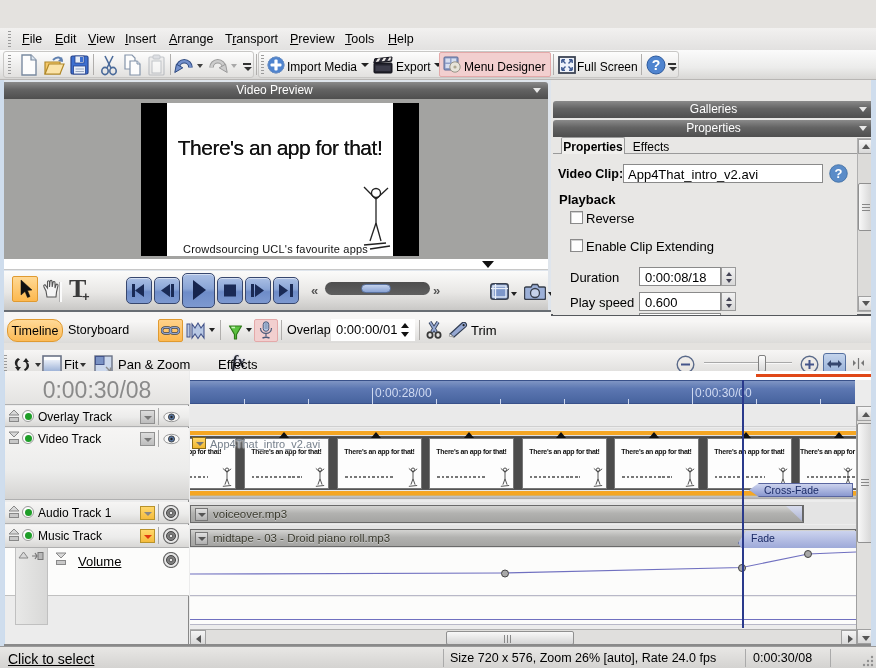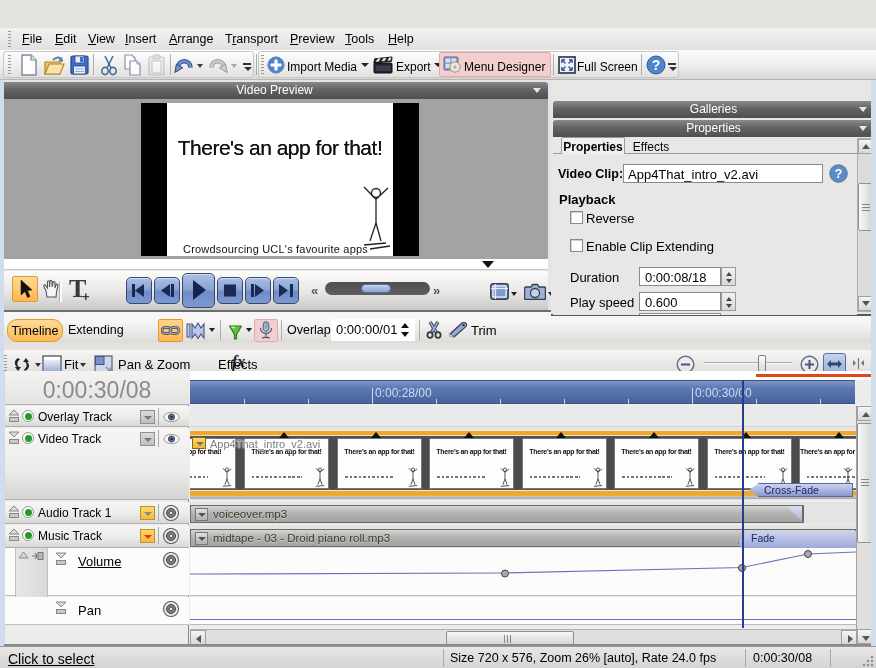--- a/index.html
+++ b/index.html
@@ -333,21 +333,21 @@
           <div class="abs" style="left:3px;top:26px;width:8px;height:1px;background:#888;"></div>
         </div>
         <div class="abs" style="left:0px;top:157px;width:15px;height:15px;background:linear-gradient(180deg,#f5f5f5,#d8d8d8);border:1px solid #a0a0a0;"></div>
         <div class="abs" style="left:4px;top:162px;width:0;height:0;border-left:4px solid transparent;border-right:4px solid transparent;border-top:5px solid #555;"></div>
       </div>
     </div>
   </div>
 
   <div id="tabrow" class="abs" style="left:0;top:310px;width:876px;height:33px;background:linear-gradient(180deg,#f7f6f5 30%,#dcdbd9);border-top:2px solid #686d73;">
     <div class="abs" style="left:7px;top:7px;width:56px;height:23px;background:linear-gradient(180deg,#ffd997,#fcba55);border:1px solid #e09a30;border-radius:10px;text-align:center;padding-top:4px;font-size:12.5px;">Timeline</div>
-    <div class="abs" style="left:68px;top:11px;font-size:12.5px;">Extending</div>
+    <div class="abs" style="left:68px;top:11px;font-size:12.5px;">Storyboard</div>
 
     <div class="abs" style="left:158px;top:7px;width:25px;height:23px;background:linear-gradient(180deg,#ffd28a,#fdb84e);border:1px solid #e09a30;border-radius:2px;"></div>
     <svg class="abs" style="left:161px;top:13px;" width="19" height="11" viewBox="0 0 19 11">
       <rect x="1" y="2.5" width="9" height="6" rx="3" fill="none" stroke="#39404e" stroke-width="2.6"></rect>
       <rect x="9" y="2.5" width="9" height="6" rx="3" fill="none" stroke="#39404e" stroke-width="2.6"></rect>
       <rect x="1" y="2.5" width="9" height="6" rx="3" fill="none" stroke="#96a8d2" stroke-width="1.2"></rect>
       <rect x="9" y="2.5" width="9" height="6" rx="3" fill="none" stroke="#96a8d2" stroke-width="1.2"></rect>
     </svg>
 
     <svg class="abs" style="left:186px;top:9px;" width="19" height="19" viewBox="0 0 19 19">
@@ -535,29 +535,20 @@
       </div>
       <svg class="abs coll" style="left:50px;top:4px;">
             <use href="#icoDown"></use>
           </svg>
       <span class="abs" style="left:73px;top:6px;text-decoration:underline;">Volume</span>
       <svg class="abs spk" style="left:157px;top:4px;">
             <use href="#icoSpk"></use>
           </svg>
     </div>
 
-    <div class="abs" style="left:5px;top:226px;width:184px;height:28px;background:#fcfcfb;border-bottom:1px solid #c0c0c0;">
-      <svg class="abs coll" style="left:50px;top:4px;">
-            <use href="#icoDown"></use>
-          </svg>
-      <span class="abs" style="left:73px;top:6px;">Pan</span>
-      <svg class="abs spk" style="left:157px;top:4px;">
-            <use href="#icoSpk"></use>
-          </svg>
-    </div>
    </div>
 
    <div class="abs" style="left:190px;top:0;width:686px;height:9px;background:#fff;"></div>
    <div class="abs" style="left:756px;top:3px;width:117px;height:3px;background:#e04818;"></div>
 
    <div class="abs" style="left:190px;top:9px;width:665px;height:24px;background:linear-gradient(180deg,#7f95c4 0%,#5c77b2 35%,#47639e 100%);border-top:1px solid #39518a;border-bottom:1px solid #39518a;">
      <div class="tick" style="left:54px;"></div>
      <div class="tick" style="left:118px;"></div>
      <div class="abs" style="left:182px;top:7px;width:1px;height:16px;background:#cdd7ee;"></div>
      <span class="abs" style="left:185px;top:5px;font-size:12px;color:#d0daf2;">0:00:28/00</span>

